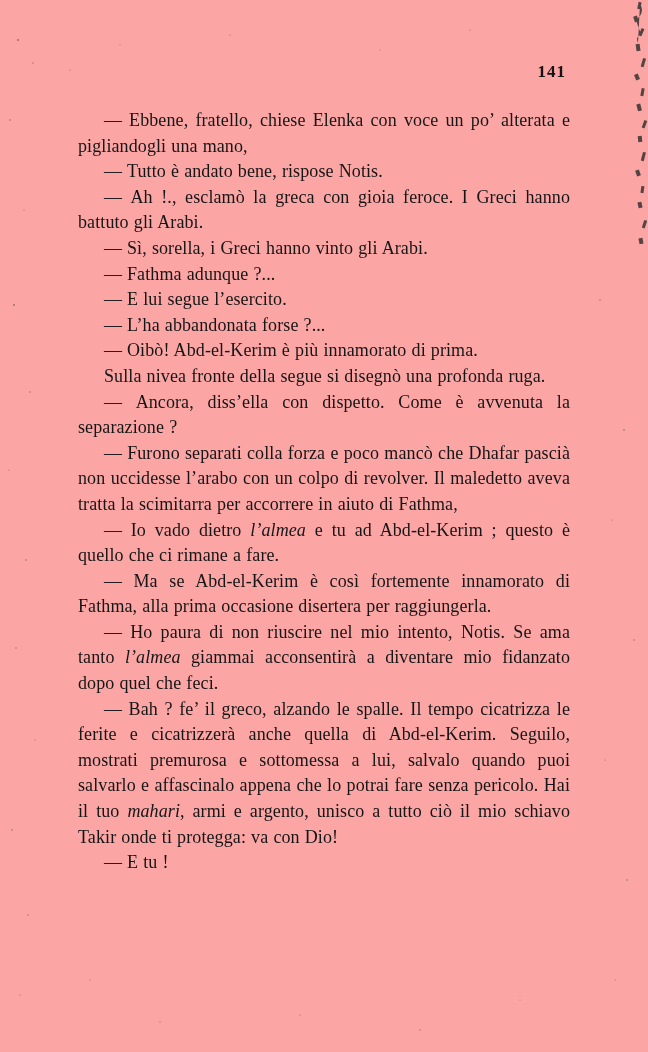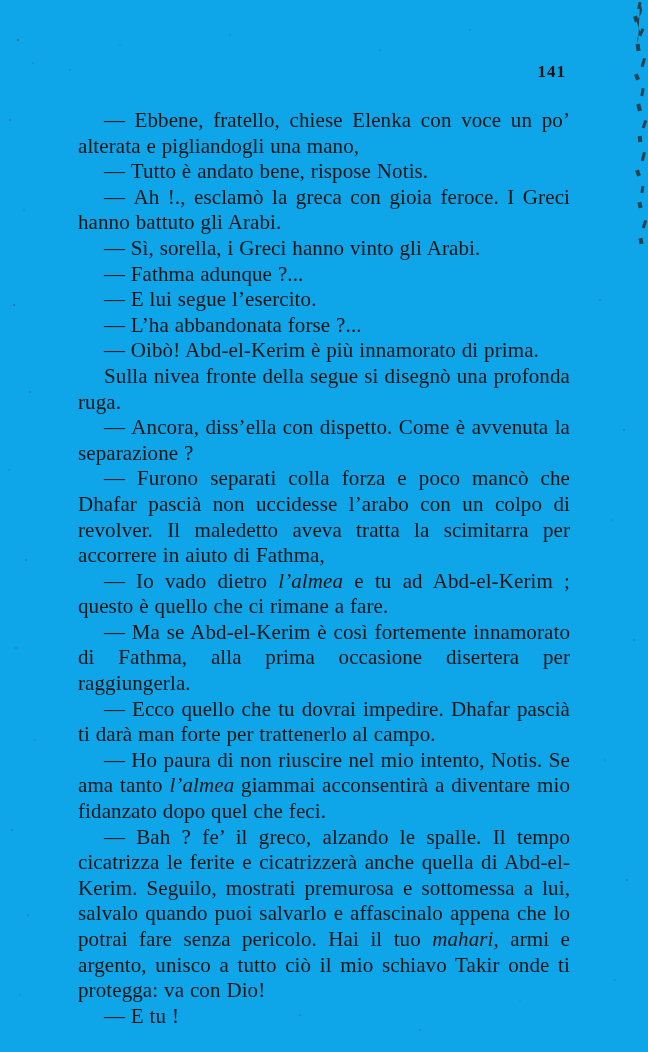--- a/index.html
+++ b/index.html
@@ -12,21 +12,21 @@
     height: 1052px;
     overflow: hidden;
     font-family: "Liberation Serif", serif;
     color: #1a1a1a;
     position: relative;
   }
   
   .page {
     position: absolute;
     inset: 0;
-    background: #0ea5e9;
+    background: #fca5a5;
   }
   .scan-noise {
     position: absolute;
     inset: 0;
     pointer-events: none;
     opacity: 0.55;
   }
   .edge-marks {
     position: absolute;
     top: 0;
@@ -46,21 +46,21 @@
     text-align: right;
     font-family: "Liberation Serif", serif;
     font-size: 17px;
     font-weight: bold;
     letter-spacing: 1px;
     color: #141414;
     margin: 0 4px 26px 0;
   }
   p.para {
     margin: 0;
-    font-size: 21px;
+    font-size: 18px;
     line-height: 25.6px;
     text-align: justify;
     text-justify: inter-word;
     letter-spacing: 0.1px;
     word-spacing: 0.5px;
     color: #161616;
   }
   p.indent {
     text-indent: 26px;
   }
@@ -144,19 +144,18 @@
     <p class="para indent" id="p4"><span class="dash">— </span>Sì, sorella, i Greci hanno vinto gli Arabi.</p>
     <p class="para indent" id="p5"><span class="dash">— </span>Fathma adunque ?...</p>
     <p class="para indent" id="p8"><span class="dash">— </span>E lui segue l’esercito.</p>
     <p class="para indent" id="p9"><span class="dash">— </span>L’ha abbandonata forse ?...</p>
     <p class="para indent" id="p10"><span class="dash">— </span>Oibò! Abd-el-Kerim è più innamorato di prima.</p>
     <p class="para indent" id="p11">Sulla nivea fronte della segue si disegnò una profonda ruga.</p>
     <p class="para indent" id="p12"><span class="dash">— </span>Ancora, diss’ella con dispetto. Come è avvenuta la separazione ?</p>
     <p class="para indent" id="p13"><span class="dash">— </span>Furono separati colla forza e poco mancò che Dhafar pascià non uccidesse l’arabo con un colpo di revolver. Il maledetto aveva tratta la scimitarra per accorrere in aiuto di Fathma,</p>
     <p class="para indent" id="p15"><span class="dash">— </span>Io vado dietro <em>l’almea</em> e tu ad Abd-el-Kerim ; questo è quello che ci rimane a fare.</p>
     <p class="para indent" id="p16"><span class="dash">— </span>Ma se Abd-el-Kerim è così fortemente innamorato di Fathma, alla prima occasione disertera per raggiungerla.</p>
-    <p class="para indent" id="p17"><span class="dash">— </span>Ecco quello che tu dovrai impedire. Dhafar pascià ti darà man forte per trattenerlo al campo.</p>
     <p class="para indent" id="p18"><span class="dash">— </span>Ho paura di non riuscire nel mio intento, Notis. Se ama tanto <em>l’almea</em> giammai acconsentirà a diventare mio fidanzato dopo quel che feci.</p>
     <p class="para indent" id="p19"><span class="dash">— </span>Bah ? fe’ il greco, alzando le spalle. Il tempo cicatrizza le ferite e cicatrizzerà anche quella di Abd-el-Kerim. Seguilo, mostrati premurosa e sottomessa a lui, salvalo quando puoi salvarlo e affascinalo appena che lo potrai fare senza pericolo. Hai il tuo <em>mahari</em>, armi e argento, unisco a tutto ciò il mio schiavo Takir onde ti protegga: va con Dio!</p>
     <p class="para indent" id="p20"><span class="dash">— </span>E tu !</p>
 
   </div>
 </div>
 
 </body></html>

